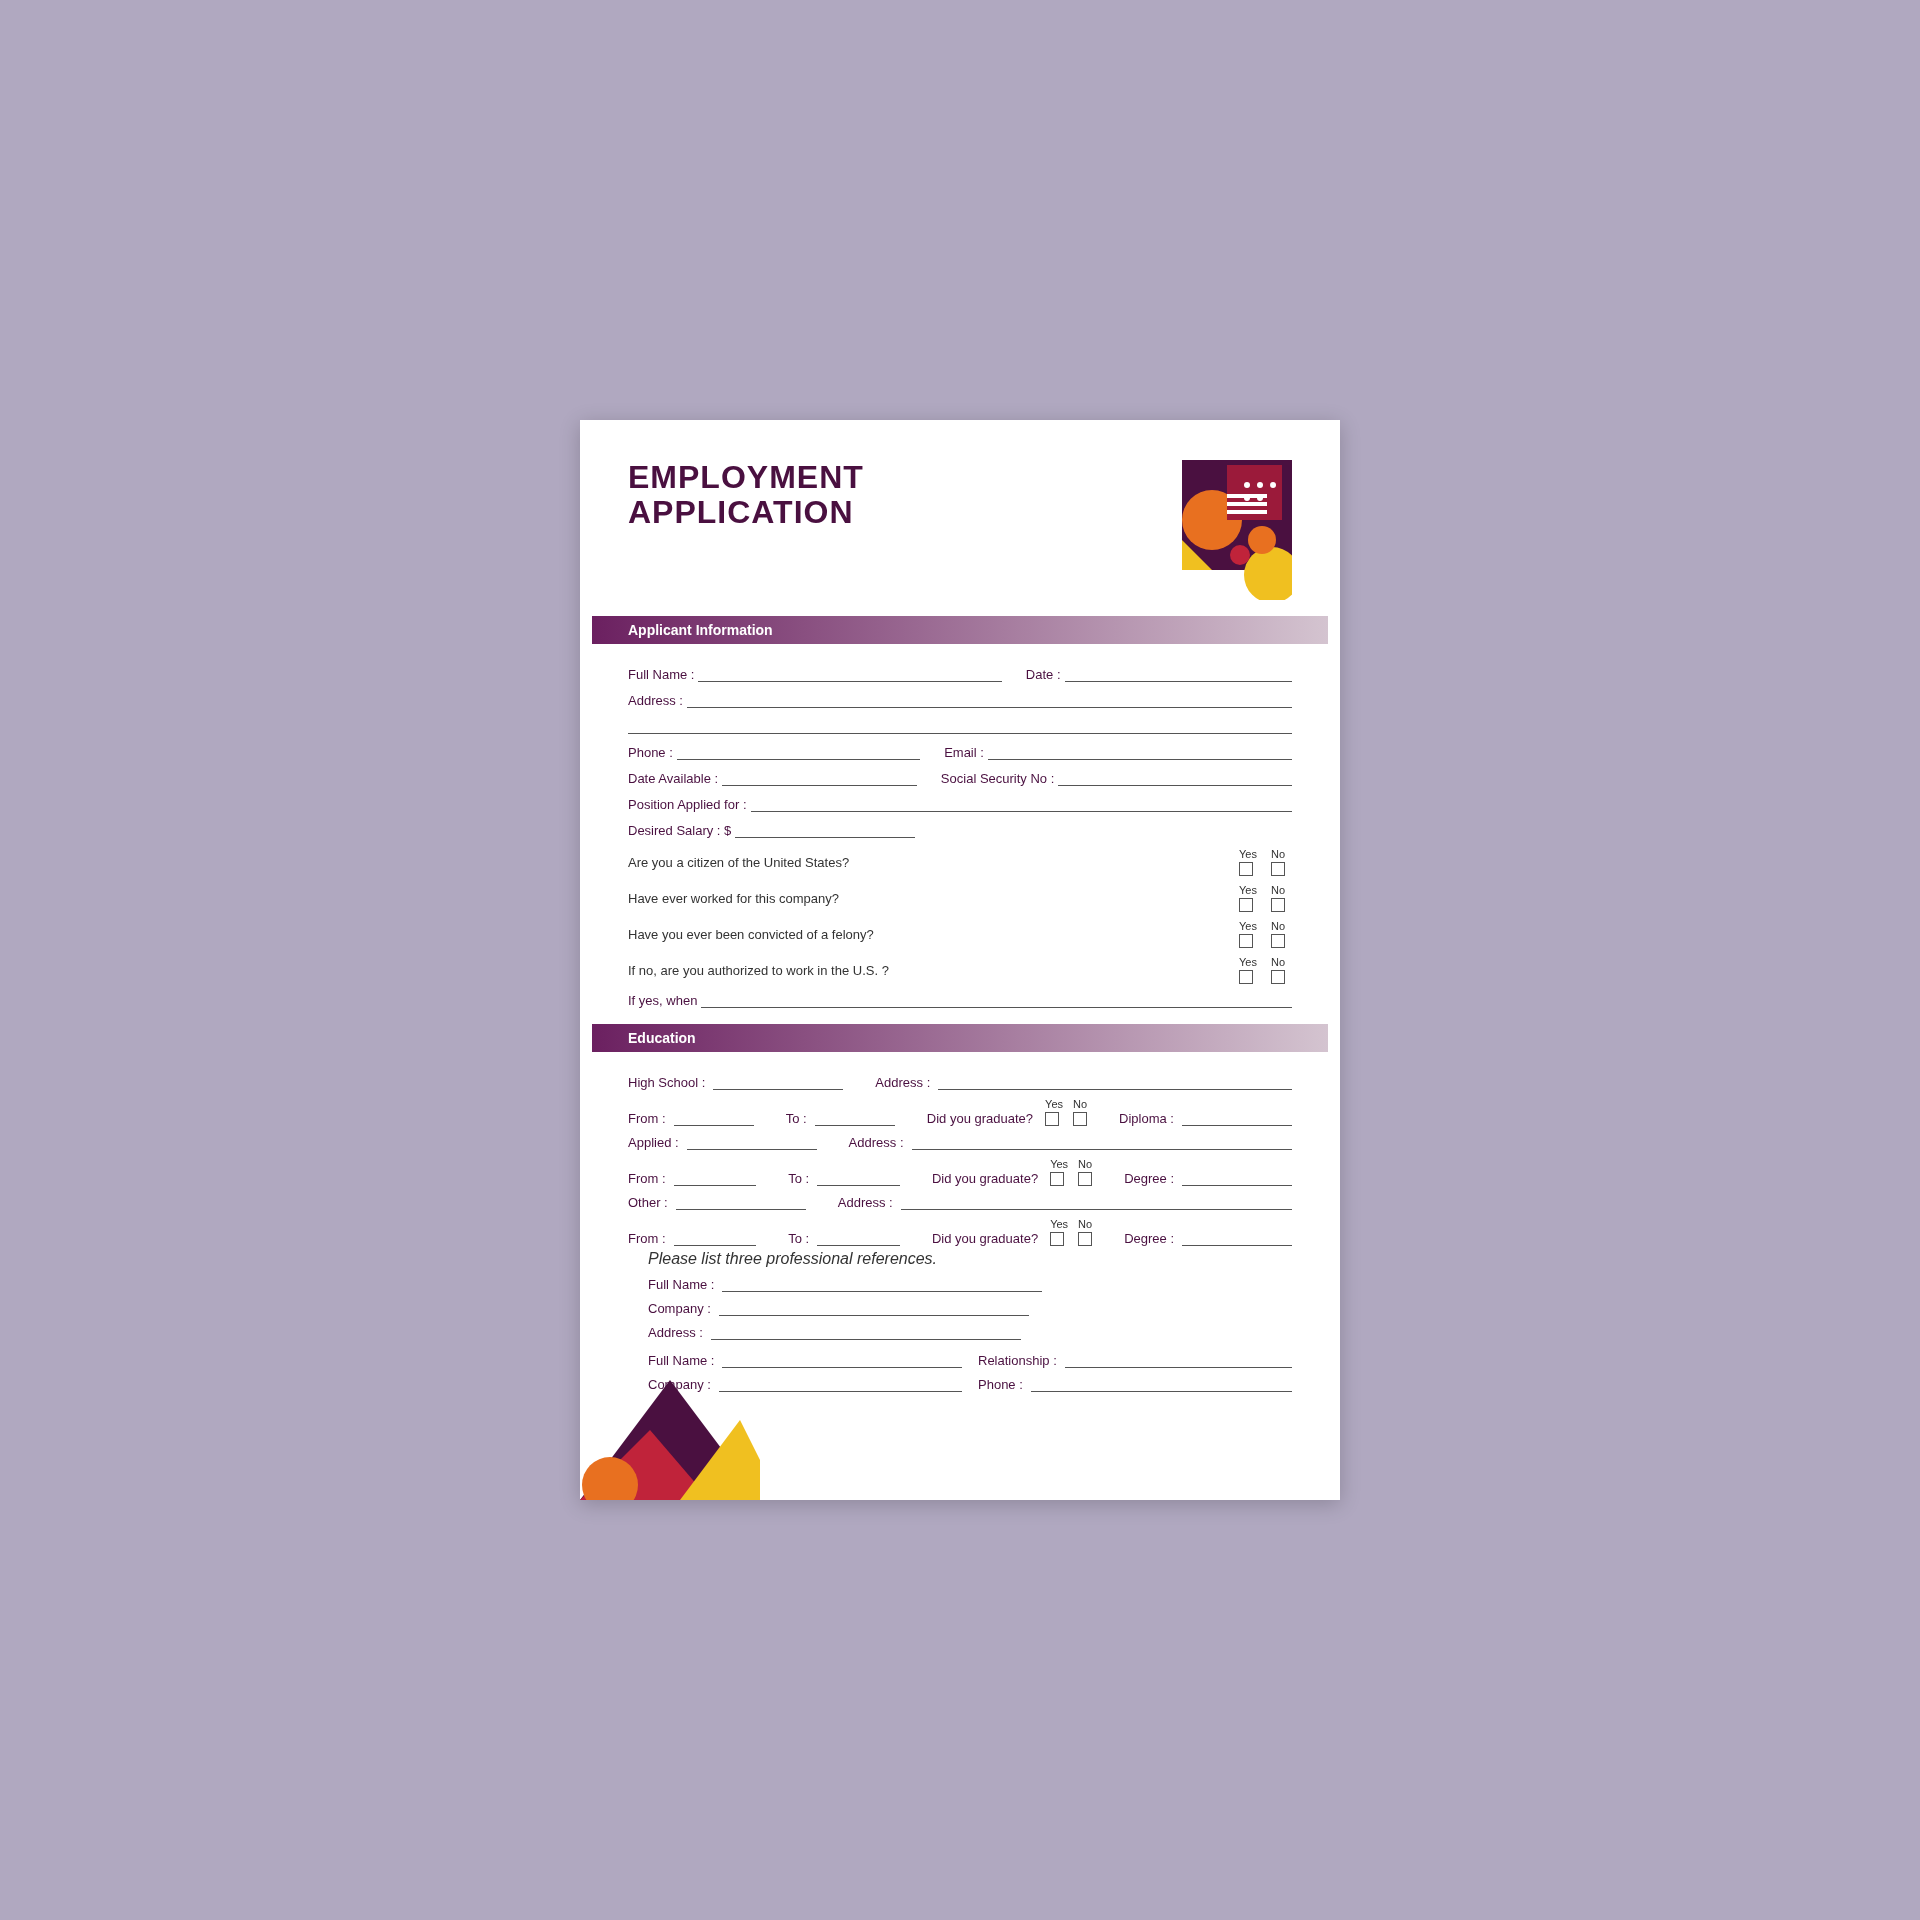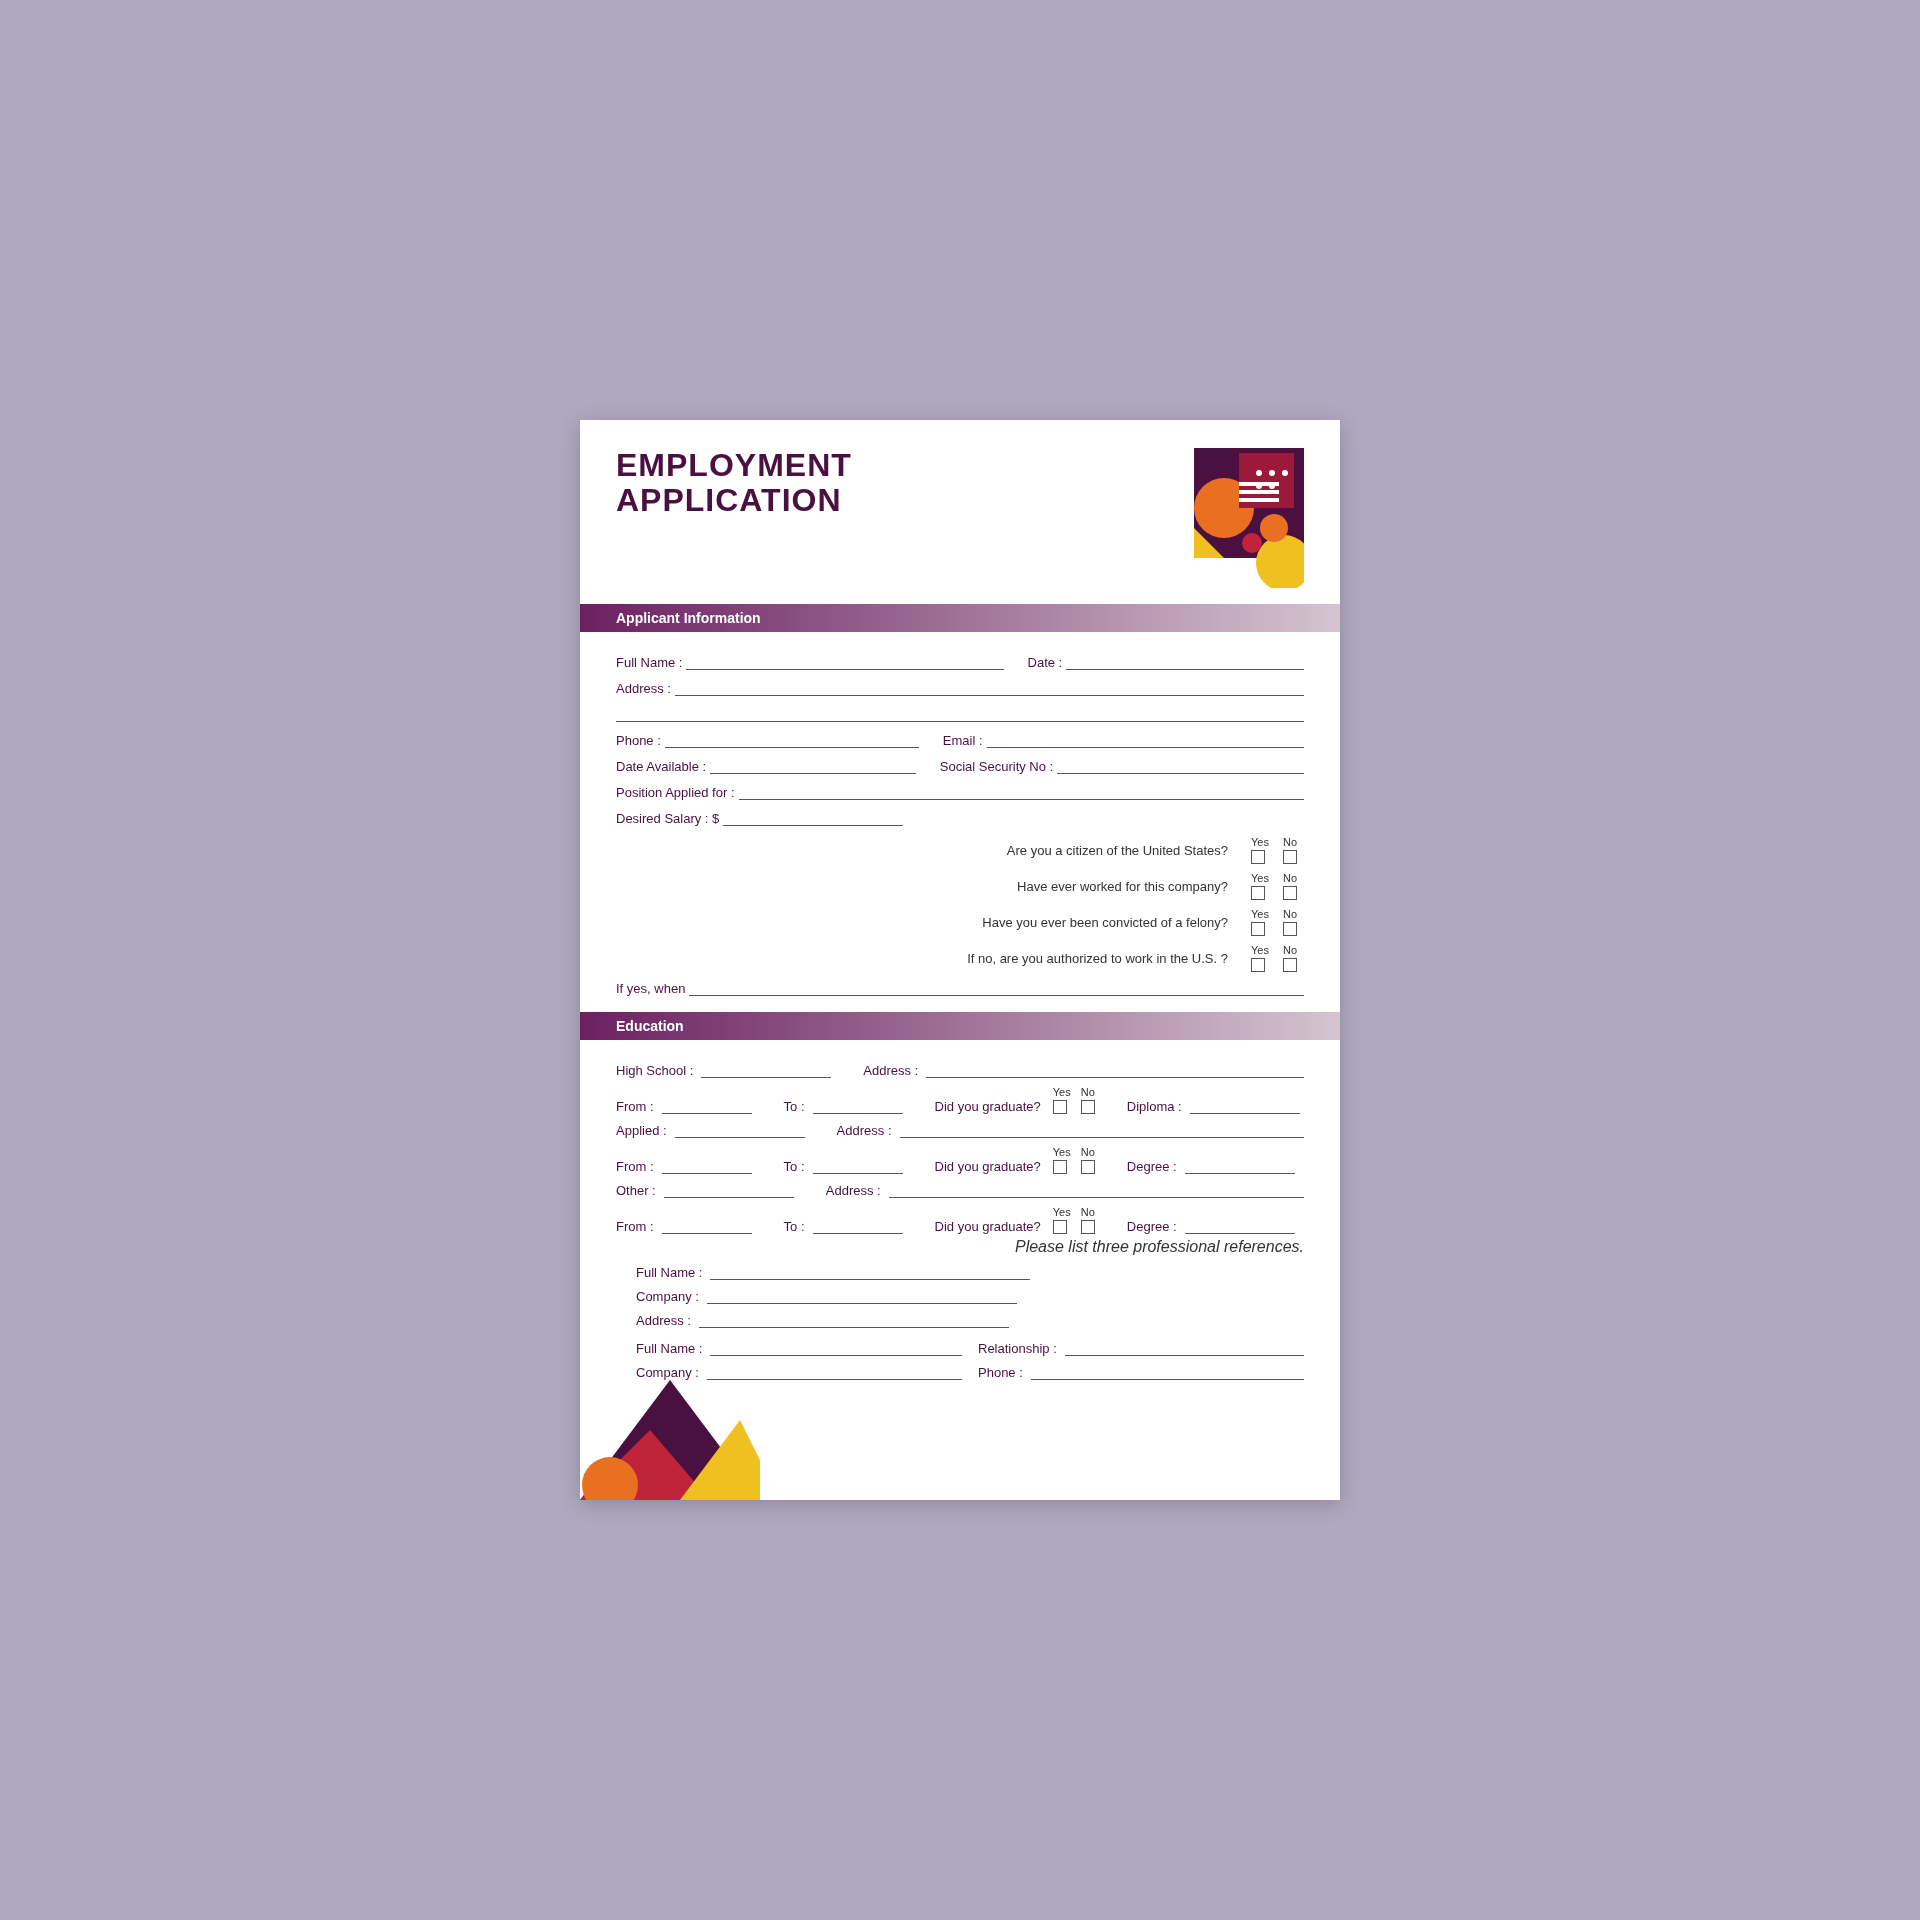--- a/index.html
+++ b/index.html
@@ -10,21 +10,21 @@
       display: flex;
       align-items: center;
       justify-content: center;
       font-family: Arial, sans-serif;
     }
     .page {
       background: white;
       width: 760px;
       min-height: 1080px;
       position: relative;
-      padding: 0;
+      padding: 12px;
       box-shadow: 0 4px 20px rgba(0,0,0,0.2);
       overflow: hidden;
     }
     
     .header {
       display: flex;
       justify-content: space-between;
       align-items: flex-start;
       padding: 28px 36px 0 36px;
     }
@@ -48,21 +48,20 @@
       background: linear-gradient(to right, #6b2060, #d4c4d0);
       color: white;
       font-weight: bold;
       font-size: 14px;
       padding: 6px 36px;
       margin: 16px 0 22px 0;
     }
     
     .form-body {
       padding: 0 36px;
-      text-align: right;
     }
     .form-row {
       display: flex;
       align-items: flex-end;
       margin-bottom: 10px;
       font-size: 13px;
       color: #333;
     }
     .form-label {
       white-space: nowrap;

